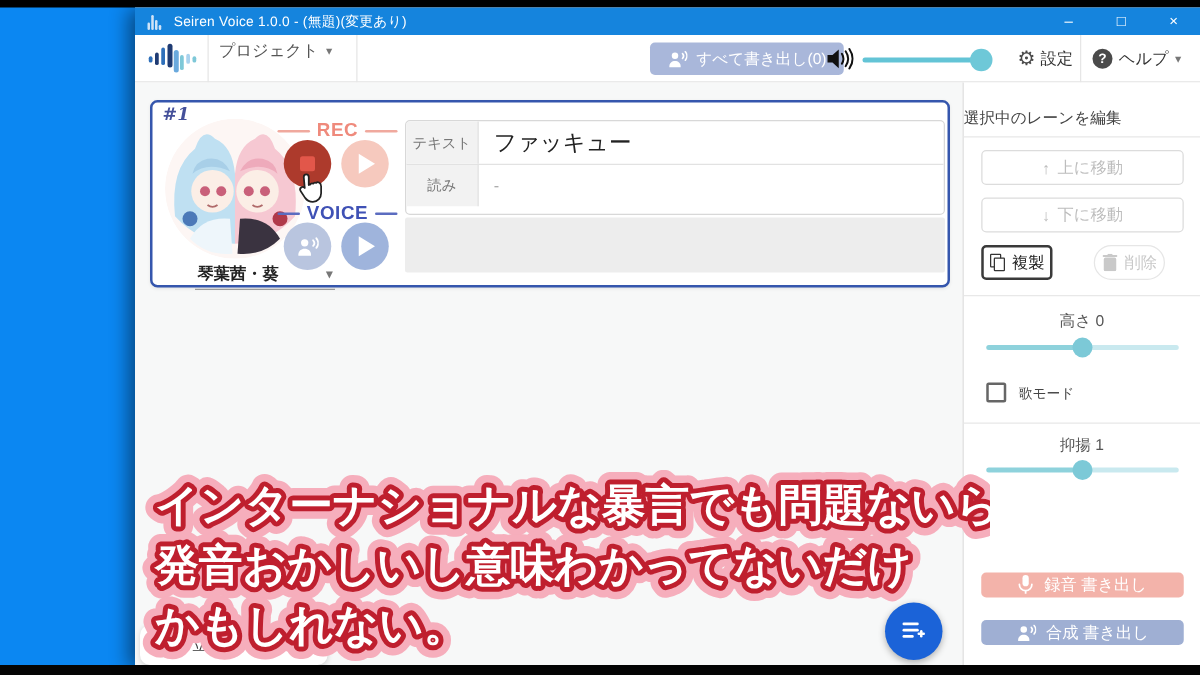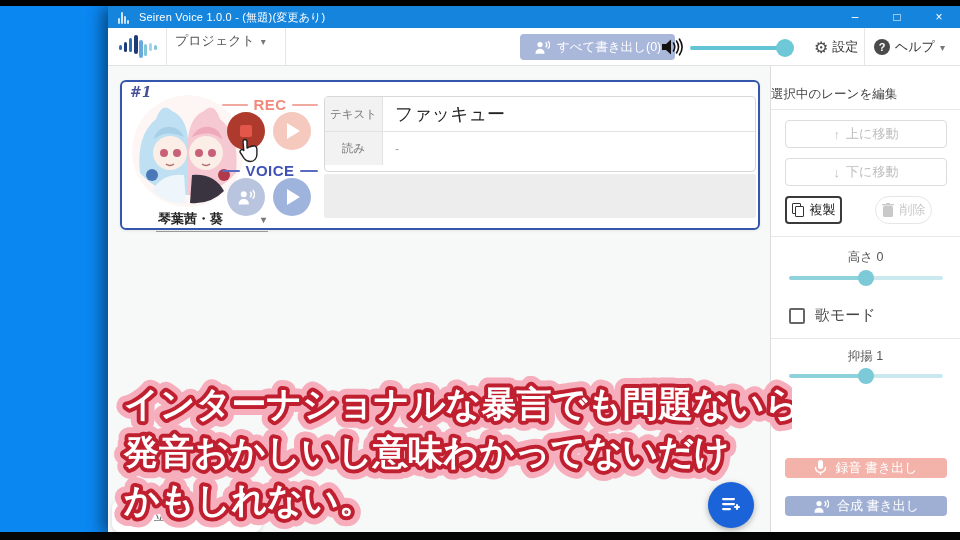--- a/index.html
+++ b/index.html
@@ -102,21 +102,21 @@
   .del-btn { left:104px; color:#c9c9c9; border-color:#e6e6e6;border-radius:14px; }
   .copy-ico { position:relative; width:12px; height:14px; }
   .copy-ico i { position:absolute; border:1.5px solid #333; border-radius:1px; width:9px; height:11px; display:block; }
   .copy-ico i:first-child { left:0; top:0; }
   .copy-ico i:last-child { left:3px; top:3px; background:#fff; }
   .sb-label { position:absolute; width:100%; text-align:center; font-size:12.5px; color:#555; }
   .slider { position:absolute; left:18px; width:154px; height:4px; border-radius:2px; cursor:pointer;
             background:linear-gradient(to right, #8ed2dc 0 50%, #c9e9ef 50% 100%); }
   .slider .knob { position:absolute; left:69px; top:-6px; width:16px; height:16px; border-radius:50%; background:#7cc9d7; }
   .checkbox-row { position:absolute; left:18px; display:flex; align-items:center; gap:10px;
-                  font-size:15px; color:#444; cursor:pointer; }
+                  font-size:11px; color:#444; cursor:pointer; }
   .cbox { width:16px; height:16px; border:2px solid #666; border-radius:2px; background:#fff; }
   .export-btn { position:absolute; left:14px; width:162px; height:20px; border:none; border-radius:4px;
                 color:#fff; font-size:13px; font-family:inherit; display:flex; align-items:center;
                 justify-content:center; gap:8px; cursor:pointer; }
   .rec-export { top:392px; background:#f3b3aa; }
   .synth-export { top:430px; background:#9fafd3; }
 
   
   .fab { position:absolute; left:708px; top:482px; width:46px; height:46px; border-radius:50%;
          background:#1b63d8; border:none; box-shadow:0 2px 6px rgba(0,0,0,.3);

